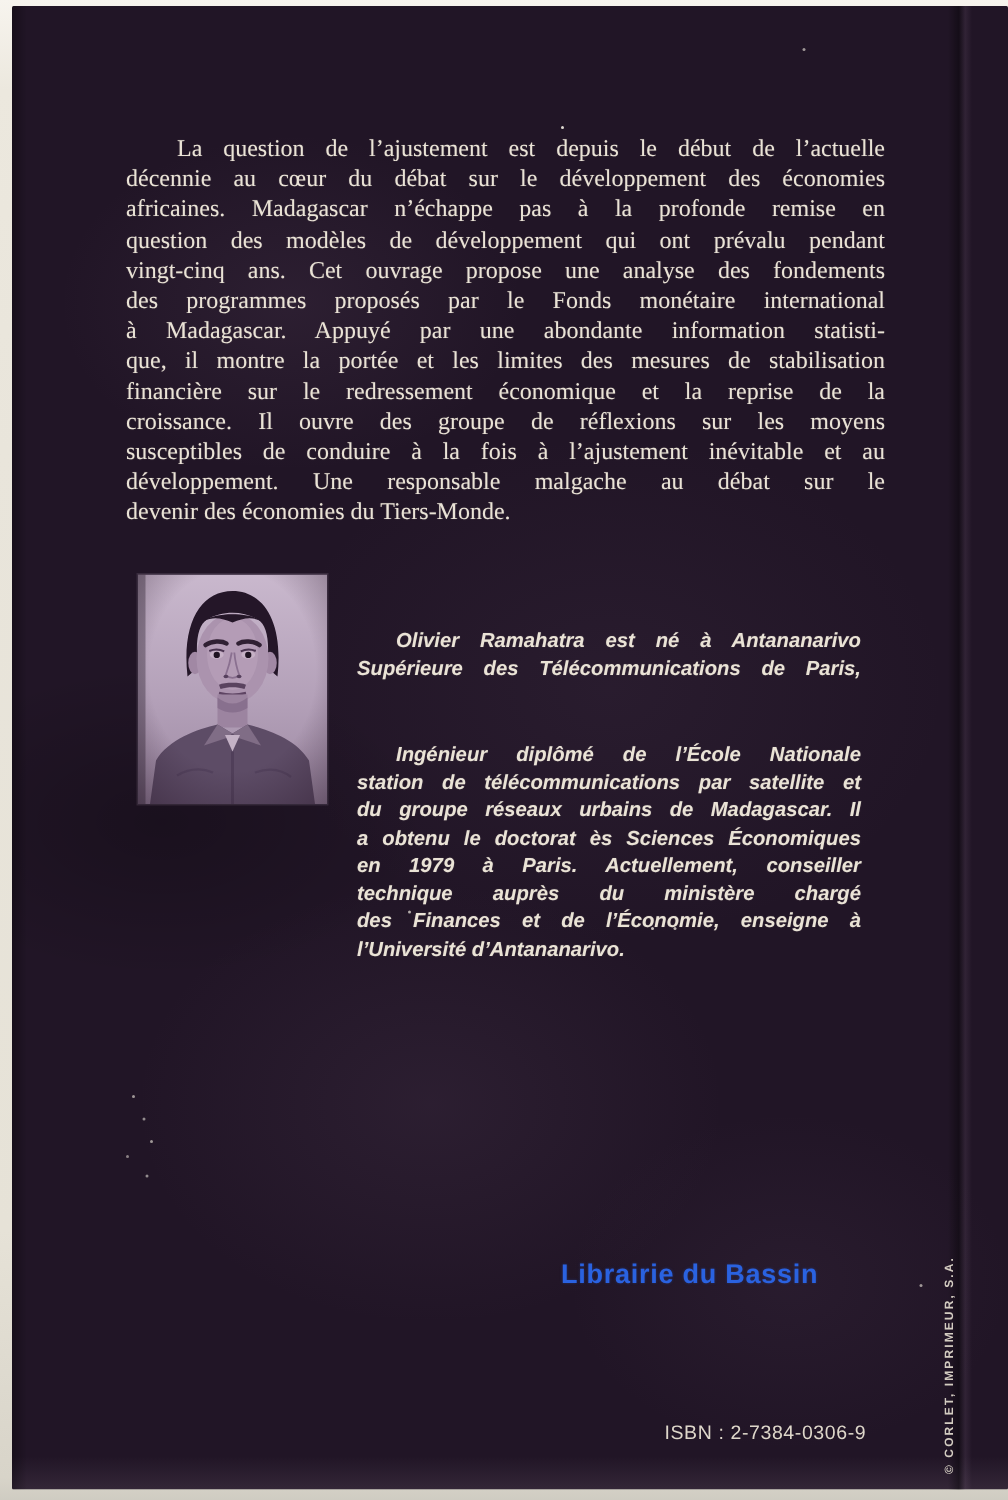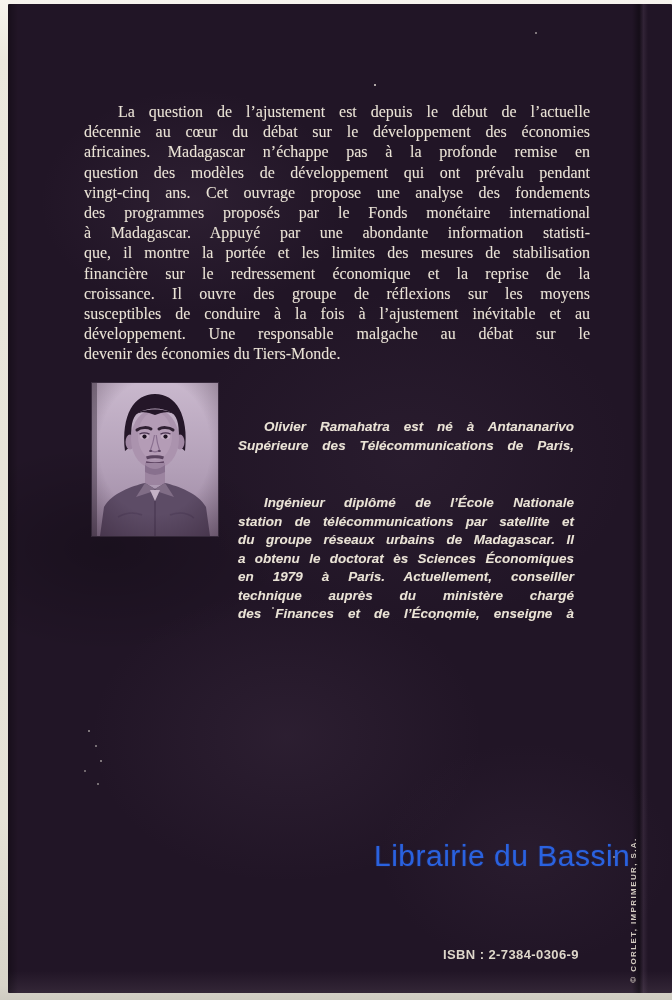--- a/index.html
+++ b/index.html
@@ -48,46 +48,46 @@
       161px -52px 0 rgba(243,238,227,.6),
       239px 772px 0 rgba(243,238,227,.6);
   }
   .synopsis{
     position:absolute;left:76px;top:86px;width:506px;
     font-family:"Liberation Serif",serif;
     font-size:16px;line-height:20.2px;
     color:var(--cover-text);
     text-shadow:0 0 1px rgba(238,228,214,.25);
   }
-  .synopsis .findent{text-indent:34px;margin-top:12px;}
+  .synopsis .findent{text-indent:34px;}
   .tline{text-align:justify;text-align-last:justify;}
   .tline.lastline{text-align-last:left;}
   .photo-frame{
     position:absolute;left:84px;top:379px;width:126px;height:153px;
     outline:1px solid rgba(200,180,205,.14);
   }
   .bio{
     position:absolute;left:230px;top:375px;width:336px;
     font-family:"Liberation Sans",sans-serif;
     font-style:italic;font-weight:700;
     font-size:13.5px;line-height:18.55px;
     color:var(--cover-text);
     text-shadow:0 0 1px rgba(238,228,214,.22);
   }
   .bio .findent{text-indent:26px;margin-top:39px;}
   .watermark{
     position:absolute;left:366px;top:835px;
-    font-size:30px;font-weight:400;letter-spacing:.5px;
+    font-size:18px;font-weight:700;letter-spacing:.5px;
     color:var(--watermark-blue);
     text-shadow:0 0 2px rgba(42,98,224,.35);
     white-space:nowrap;
   }
   .isbn{
     position:absolute;left:435px;top:943px;
-    font-size:13px;font-weight:700;letter-spacing:.4px;
+    font-size:13px;font-weight:400;letter-spacing:.4px;
     color:#ded7ca;white-space:nowrap;
   }
   .printer{
     position:absolute;left:625px;top:906px;
     transform:translate(-50%,-50%) rotate(-90deg);
     font-size:8px;font-weight:700;letter-spacing:1.4px;
     color:#d3ccc1;white-space:nowrap;
   }
 </style>
 </head>
@@ -165,20 +165,21 @@
   <div class="bio">
       <div class="tline findent">Olivier Ramahatra est né à Antananarivo</div>
       <div class="tline">Supérieure des Télécommunications de Paris,</div>
       <div class="tline findent">Ingénieur diplômé de l’École Nationale</div>
       <div class="tline">station de télécommunications par satellite et</div>
       <div class="tline">du groupe réseaux urbains de Madagascar. Il</div>
       <div class="tline">a obtenu le doctorat ès Sciences Économiques</div>
       <div class="tline">en 1979 à Paris. Actuellement, conseiller</div>
       <div class="tline">technique auprès du ministère chargé</div>
       <div class="tline">des Finances et de l’Économie, enseigne à</div>
+      <div class="tline lastline">l’Université d’Antananarivo.</div>
     </div>
 
   <div class="watermark">Librairie du Bassin</div>
 
   <div class="isbn">ISBN : 2-7384-0306-9</div>
 
   <div class="printer">© CORLET, IMPRIMEUR, S.A.</div>
 
 </div>
 

